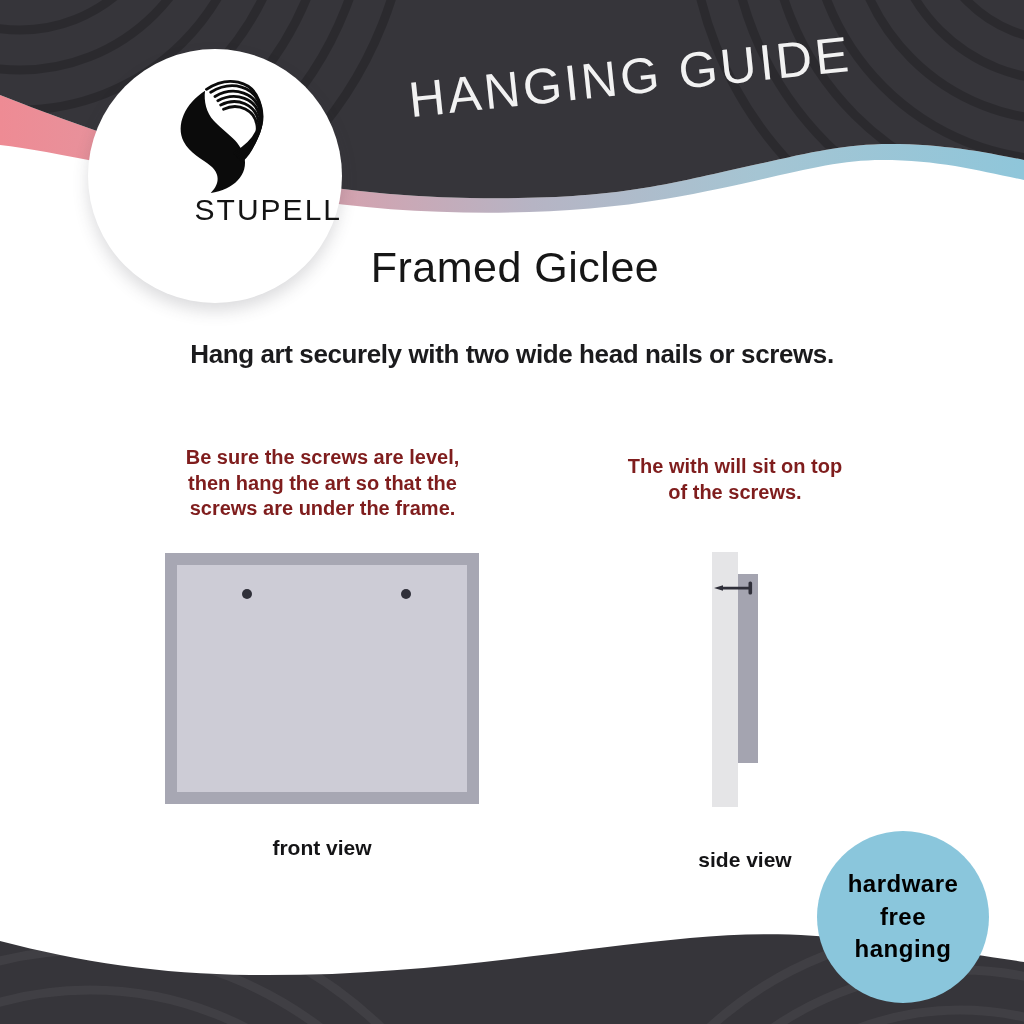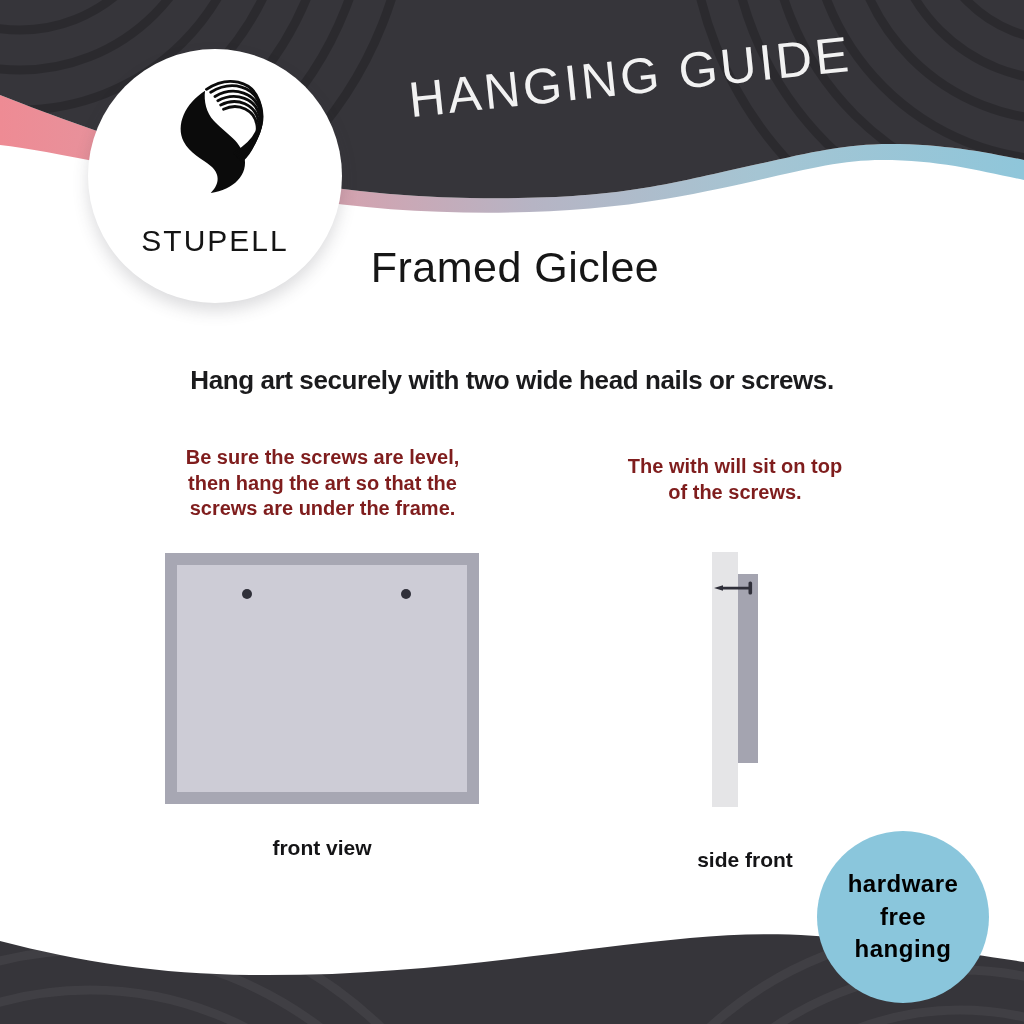--- a/index.html
+++ b/index.html
@@ -19,36 +19,36 @@
   }
 
   
   .logo-circle{
     position:absolute;left:88px;top:49px;width:254px;height:254px;z-index:5;
     background:#ffffff;border-radius:50%;
     box-shadow:0 8px 16px rgba(60,60,70,0.18);
   }
   .logo-mark{position:absolute;left:56px;top:16px;}
   .brand-name{
-    position:absolute;left:0;top:175px;width:100%;text-align:center;
+    position:absolute;left:0;top:144px;width:100%;text-align:right;
     color:#141414;font-size:30px;font-weight:400;letter-spacing:2px;
   }
   .brand-tagline{
     position:absolute;left:0;top:196px;width:100%;text-align:center;
     color:#141414;font-size:18px;font-weight:400;letter-spacing:4px;
   }
 
   
   .product-title{
     position:absolute;left:0;top:243px;width:1030px;z-index:2;
     text-align:center;color:#161616;font-size:43px;font-weight:400;letter-spacing:0.5px;
   }
   .instruction{
     position:absolute;left:0;top:339px;width:1024px;z-index:2;
-    text-align:center;color:#1b1b1d;font-size:26px;font-weight:600;letter-spacing:-0.4px;margin-top:26px;
+    text-align:center;color:#1b1b1d;font-size:26px;font-weight:600;letter-spacing:-0.4px;
   }
   .note{
     position:absolute;z-index:2;text-align:center;color:#7f1d1d;
     font-size:20px;font-weight:600;line-height:1.28;white-space:pre-line;
   }
   .note-front{left:150px;top:445px;width:345px;}
   .note-side{left:590px;top:454px;width:290px;}
   .caption{
     position:absolute;z-index:2;text-align:center;color:#141416;
     font-size:21px;font-weight:600;
@@ -165,21 +165,21 @@
 
   <div class="note note-side">The with will sit on top
 of the screws.</div>
   <div class="side-wall"></div>
   <div class="side-frame"></div>
   <svg class="side-nail" width="42" height="16" viewBox="0 0 42 16">
     <polygon points="2,8 11,5.2 11,10.8" fill="#2f2f39"></polygon>
     <rect x="10" y="6.8" width="28" height="2.6" rx="1" fill="#2f2f39"></rect>
     <rect x="36.5" y="1.5" width="3.6" height="13" rx="1.6" fill="#2f2f39"></rect>
   </svg>
-  <div class="caption caption-side">side front</div>
+  <div class="caption caption-side">side view</div>
 
   <div class="badge-circle">hardware
 free
 hanging</div>
 
   <svg class="footer-svg" width="1024" height="124" viewBox="0 0 1024 124">
     <defs>
       <clipPath id="footerClip">
         <path d="M0,41 C80,62 160,74 250,75 C420,77 560,50 690,38 C750,32.5 800,33 860,40
                  C920,47 980,55 1024,62 L1024,124 L0,124 Z"></path>

